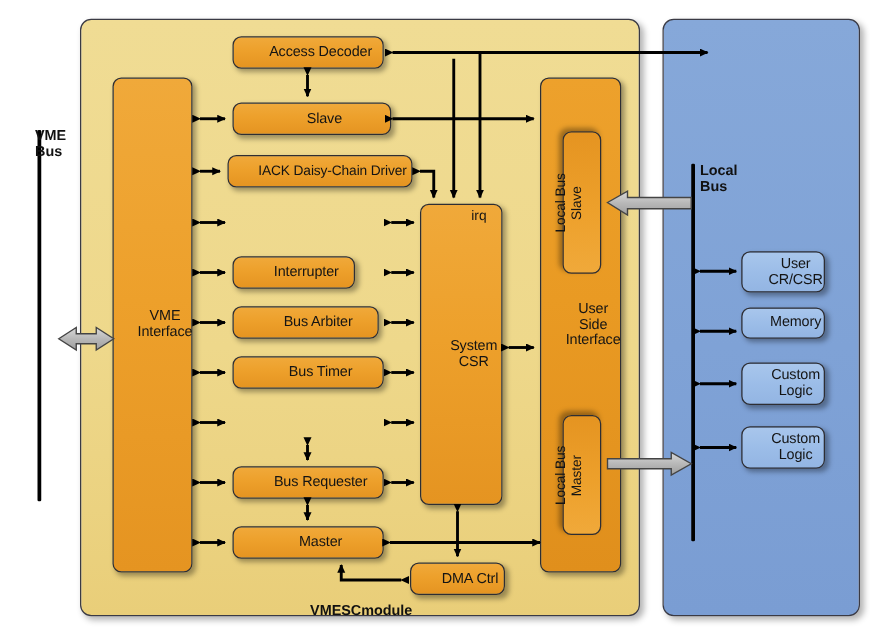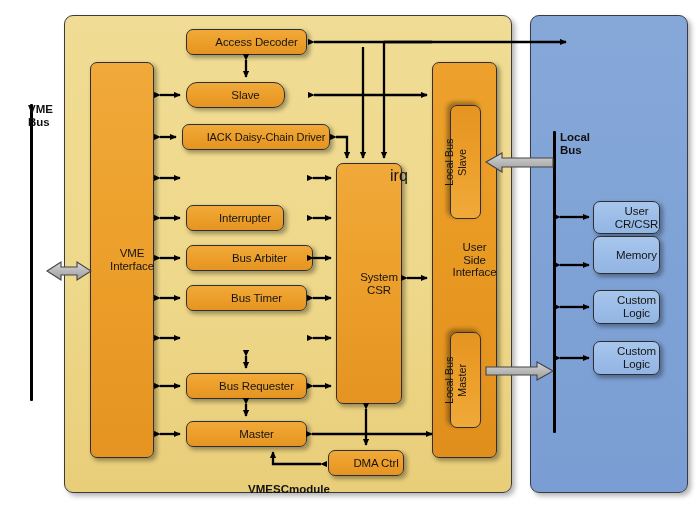--- a/index.html
+++ b/index.html
@@ -78,23 +78,22 @@
     position: absolute;
     font-size: 11.5px;
     font-weight: bold;
     color: #111;
     text-align: center;
     line-height: 1.2;
     white-space: pre-line;
   }
   .irq-label {
     position: absolute;
-    font-size: 16px;
+    font-size: 11px;
     color: #141414;
-    margin-left: 13px;
   }
 
   
   #wires { position: absolute; left: 0; top: 0; width: 696px; height: 508px; pointer-events: none; }
 </style>
 </head>
 <body>
 
 <div id="root">
 
@@ -125,40 +124,40 @@
 Master</div>
 
   <div class="blk orange" style="left:336px; top:163px; width:66px; height:241px; white-space:pre-line;">System
 CSR</div>
   <div class="irq-label" style="left:377px; top:167px;">irq</div>
 
   <div class="blk orange" style="left:328px; top:450px; width:76px; height:26px;">DMA Ctrl</div>
 
   <div class="blk orange" style="left:186px; top:29px; width:121px; height:26px;">Access Decoder</div>
 
-  <div class="blk orange" style="left:186px; top:82px; width:99px; height:26px;border-radius:11px;">Slave</div>
+  <div class="blk orange" style="left:186px; top:82px; width:127px; height:26px;">Slave</div>
 
   <div class="blk orange" style="left:182px; top:124px; width:148px; height:26px; font-size:11px;">IACK Daisy-Chain Driver</div>
 
 
   <div class="blk orange" style="left:186px; top:205px; width:98px; height:26px;">Interrupter</div>
 
-  <div class="blk orange" style="left:186px; top:245px; width:127px; height:26px;">Bus Arbiter</div>
+  <div class="blk orange" style="left:186px; top:245px; width:117px; height:26px;">Bus Arbiter</div>
 
   <div class="blk orange" style="left:186px; top:285px; width:121px; height:26px;">Bus Timer</div>
 
 
   <div class="blk orange" style="left:186px; top:373px; width:121px; height:26px;">Bus Requester</div>
 
   <div class="blk orange" style="left:186px; top:421px; width:121px; height:26px;">Master</div>
 
   <div class="blk blue" style="left:593px; top:201px; width:67px; height:33px; white-space:pre-line;">User
 CR/CSR</div>
 
-  <div class="blk blue" style="left:593px; top:236px; width:67px; height:38px;">Memory</div>
+  <div class="blk blue" style="left:593px; top:246px; width:67px; height:25px;">Memory</div>
 
   <div class="blk blue" style="left:593px; top:290px; width:67px; height:34px; white-space:pre-line;">Custom
 Logic</div>
 
   <div class="blk blue" style="left:593px; top:341px; width:67px; height:34px; white-space:pre-line;">Custom
 Logic</div>
 
   <div class="panel-caption" style="left:184px; top:483px; width:210px;">VMESCmodule</div>
 
 

